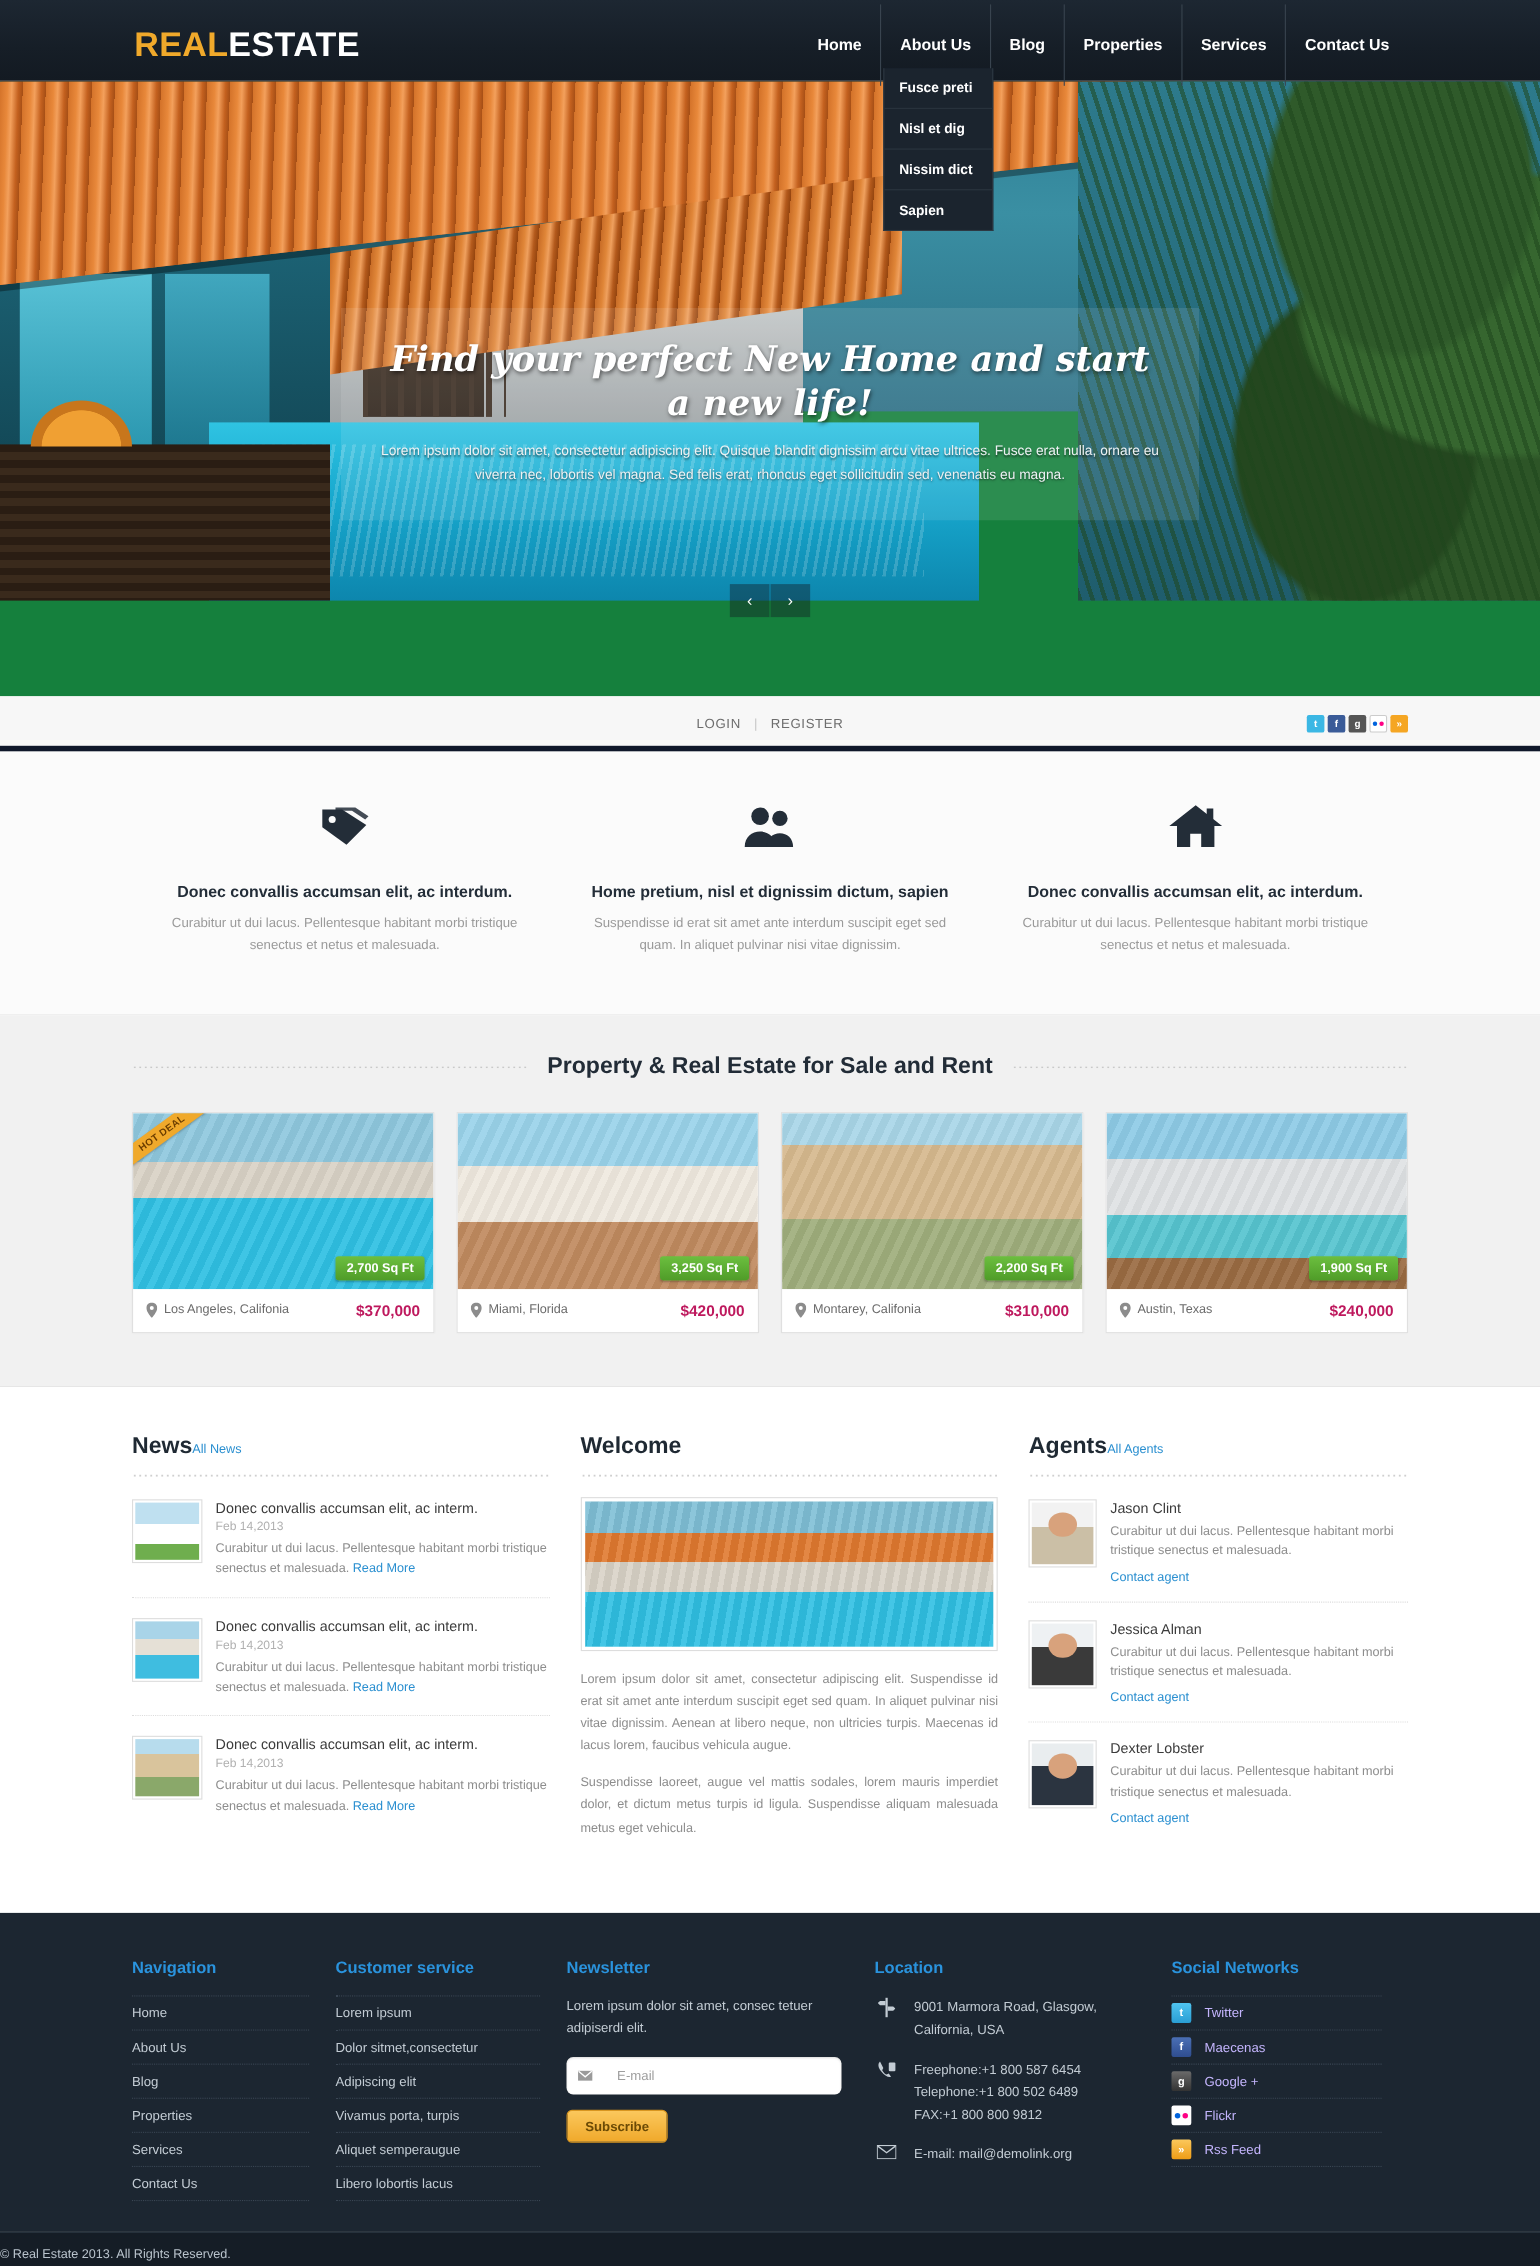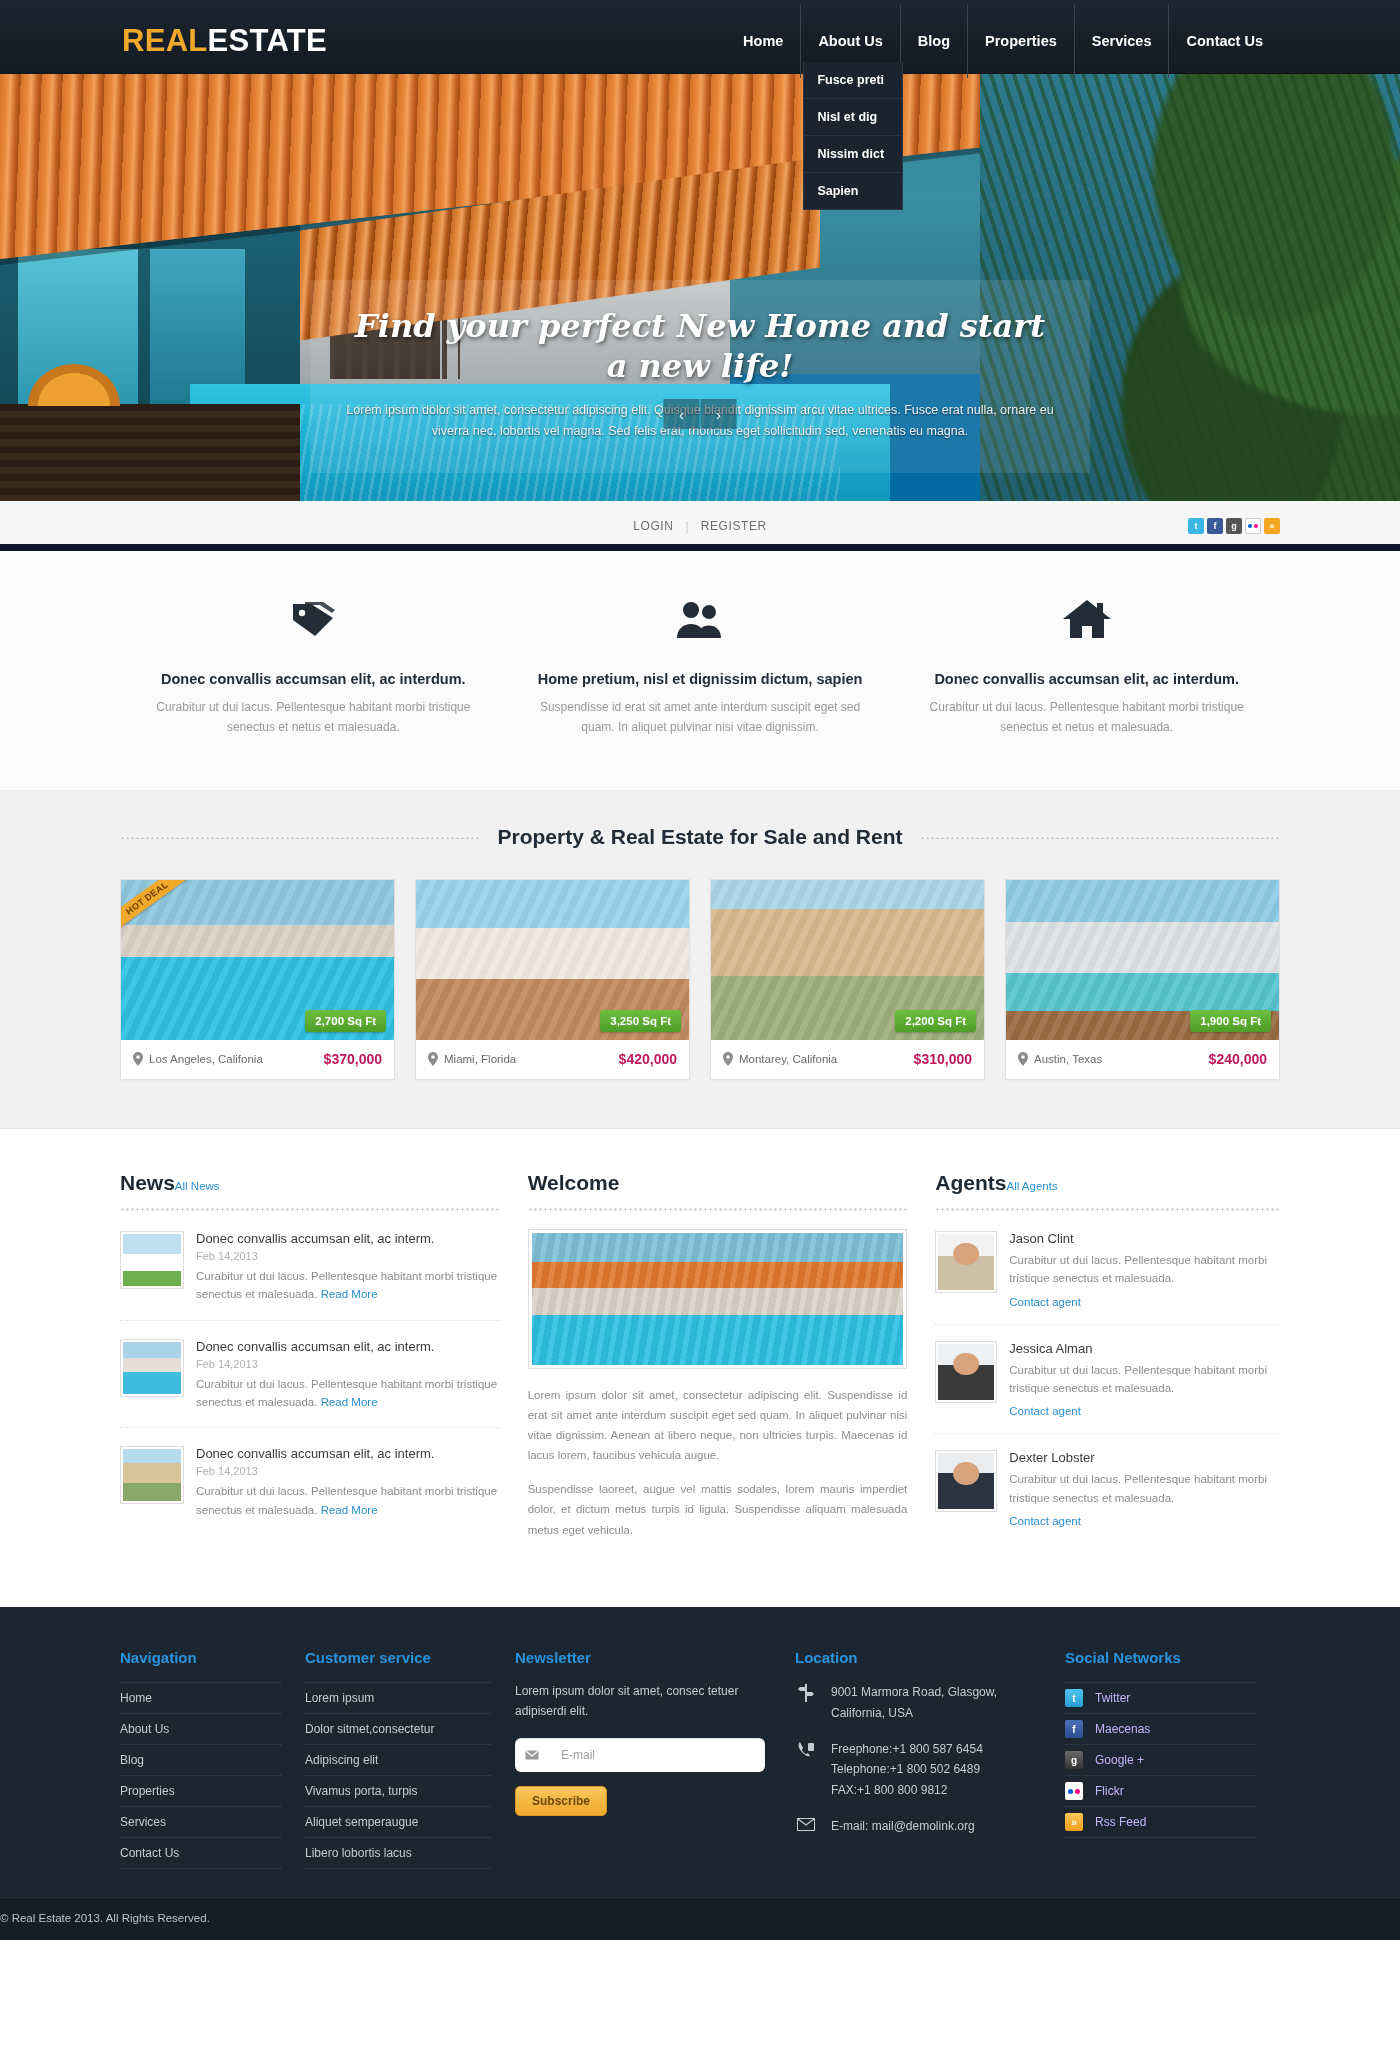--- a/index.html
+++ b/index.html
@@ -56,22 +56,22 @@
     display: block; color: #ffffff; text-decoration: none;
     font-size: 12.5px; font-weight: bold;
     padding: 11px 12px 11px 13px;
     border-bottom: 1px solid #2b353f;
     white-space: nowrap;
   }
   .submenu a:last-child { border-bottom: none; }
 
   
   .hero {
-    position: relative; height: 427px; overflow: hidden;
-    background: #0369a1;
+    position: relative; height: 559px; overflow: hidden;
+    background: #15803d;
   }
   .hero-bg { position: absolute; inset: 0; }
   
   .hero-sky {
     position:absolute; left:0; top:0; right:0; height:300px;
     background: linear-gradient(180deg,#2e7e93 0%, #3a8fa3 40%, #2c6f85 100%);
   }
   .roof-band {
     position:absolute; left:0; top:0; width:1030px; height:185px;
     background:
@@ -171,21 +171,21 @@
   .hero-arrow {
     width: 36px; height: 30px; background: rgba(20,28,36,.42);
     color: #fff; font-size: 15px;
     display: flex; align-items: center; justify-content: center;
     cursor: pointer;
   }
 
   
   .loginbar {
     height: 50px; background: #f7f7f7;
-    border-bottom: 7px solid #0f172a;
+    border-bottom: 5px solid #0f172a;
     position: relative;
   }
   .loginbar-inner {
     width: 1160px; margin: 0 auto; height: 50px;
     display: flex; align-items: center; justify-content: center;
     position: relative;
   }
   .loginlinks { display: flex; align-items: center; gap: 12px; }
   .loginlinks a {
     color: #6d6d6d; font-size: 12px; letter-spacing: .6px;

